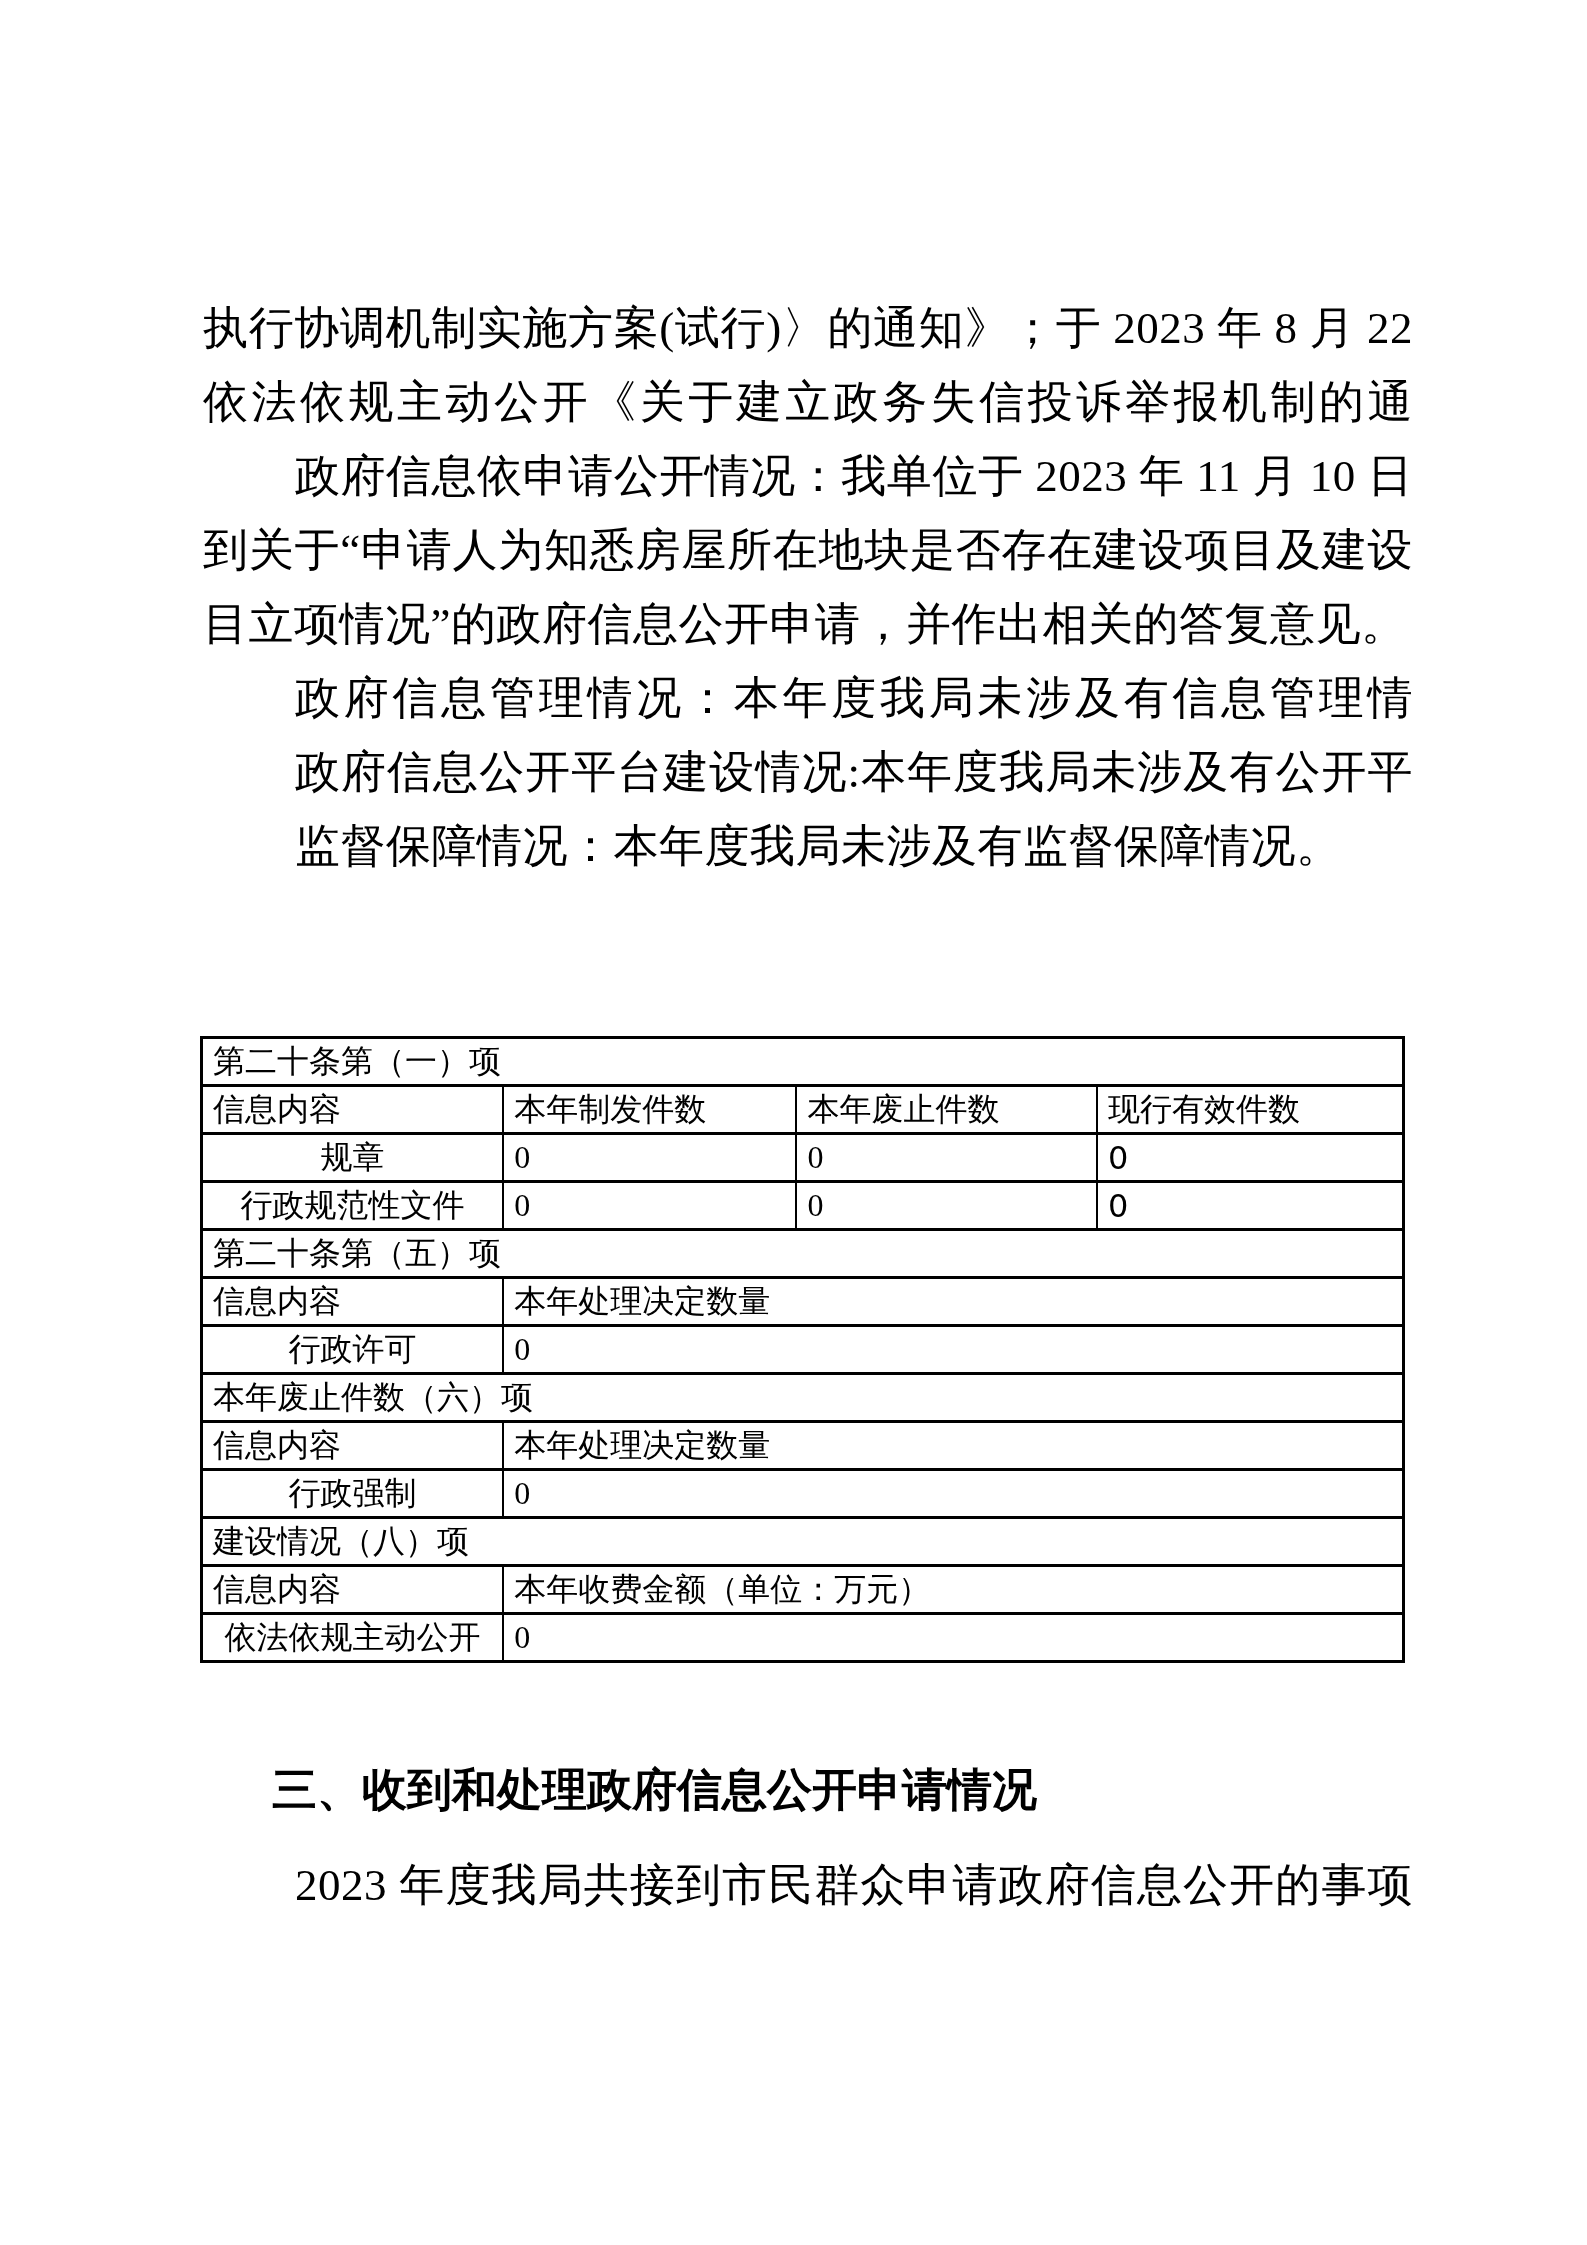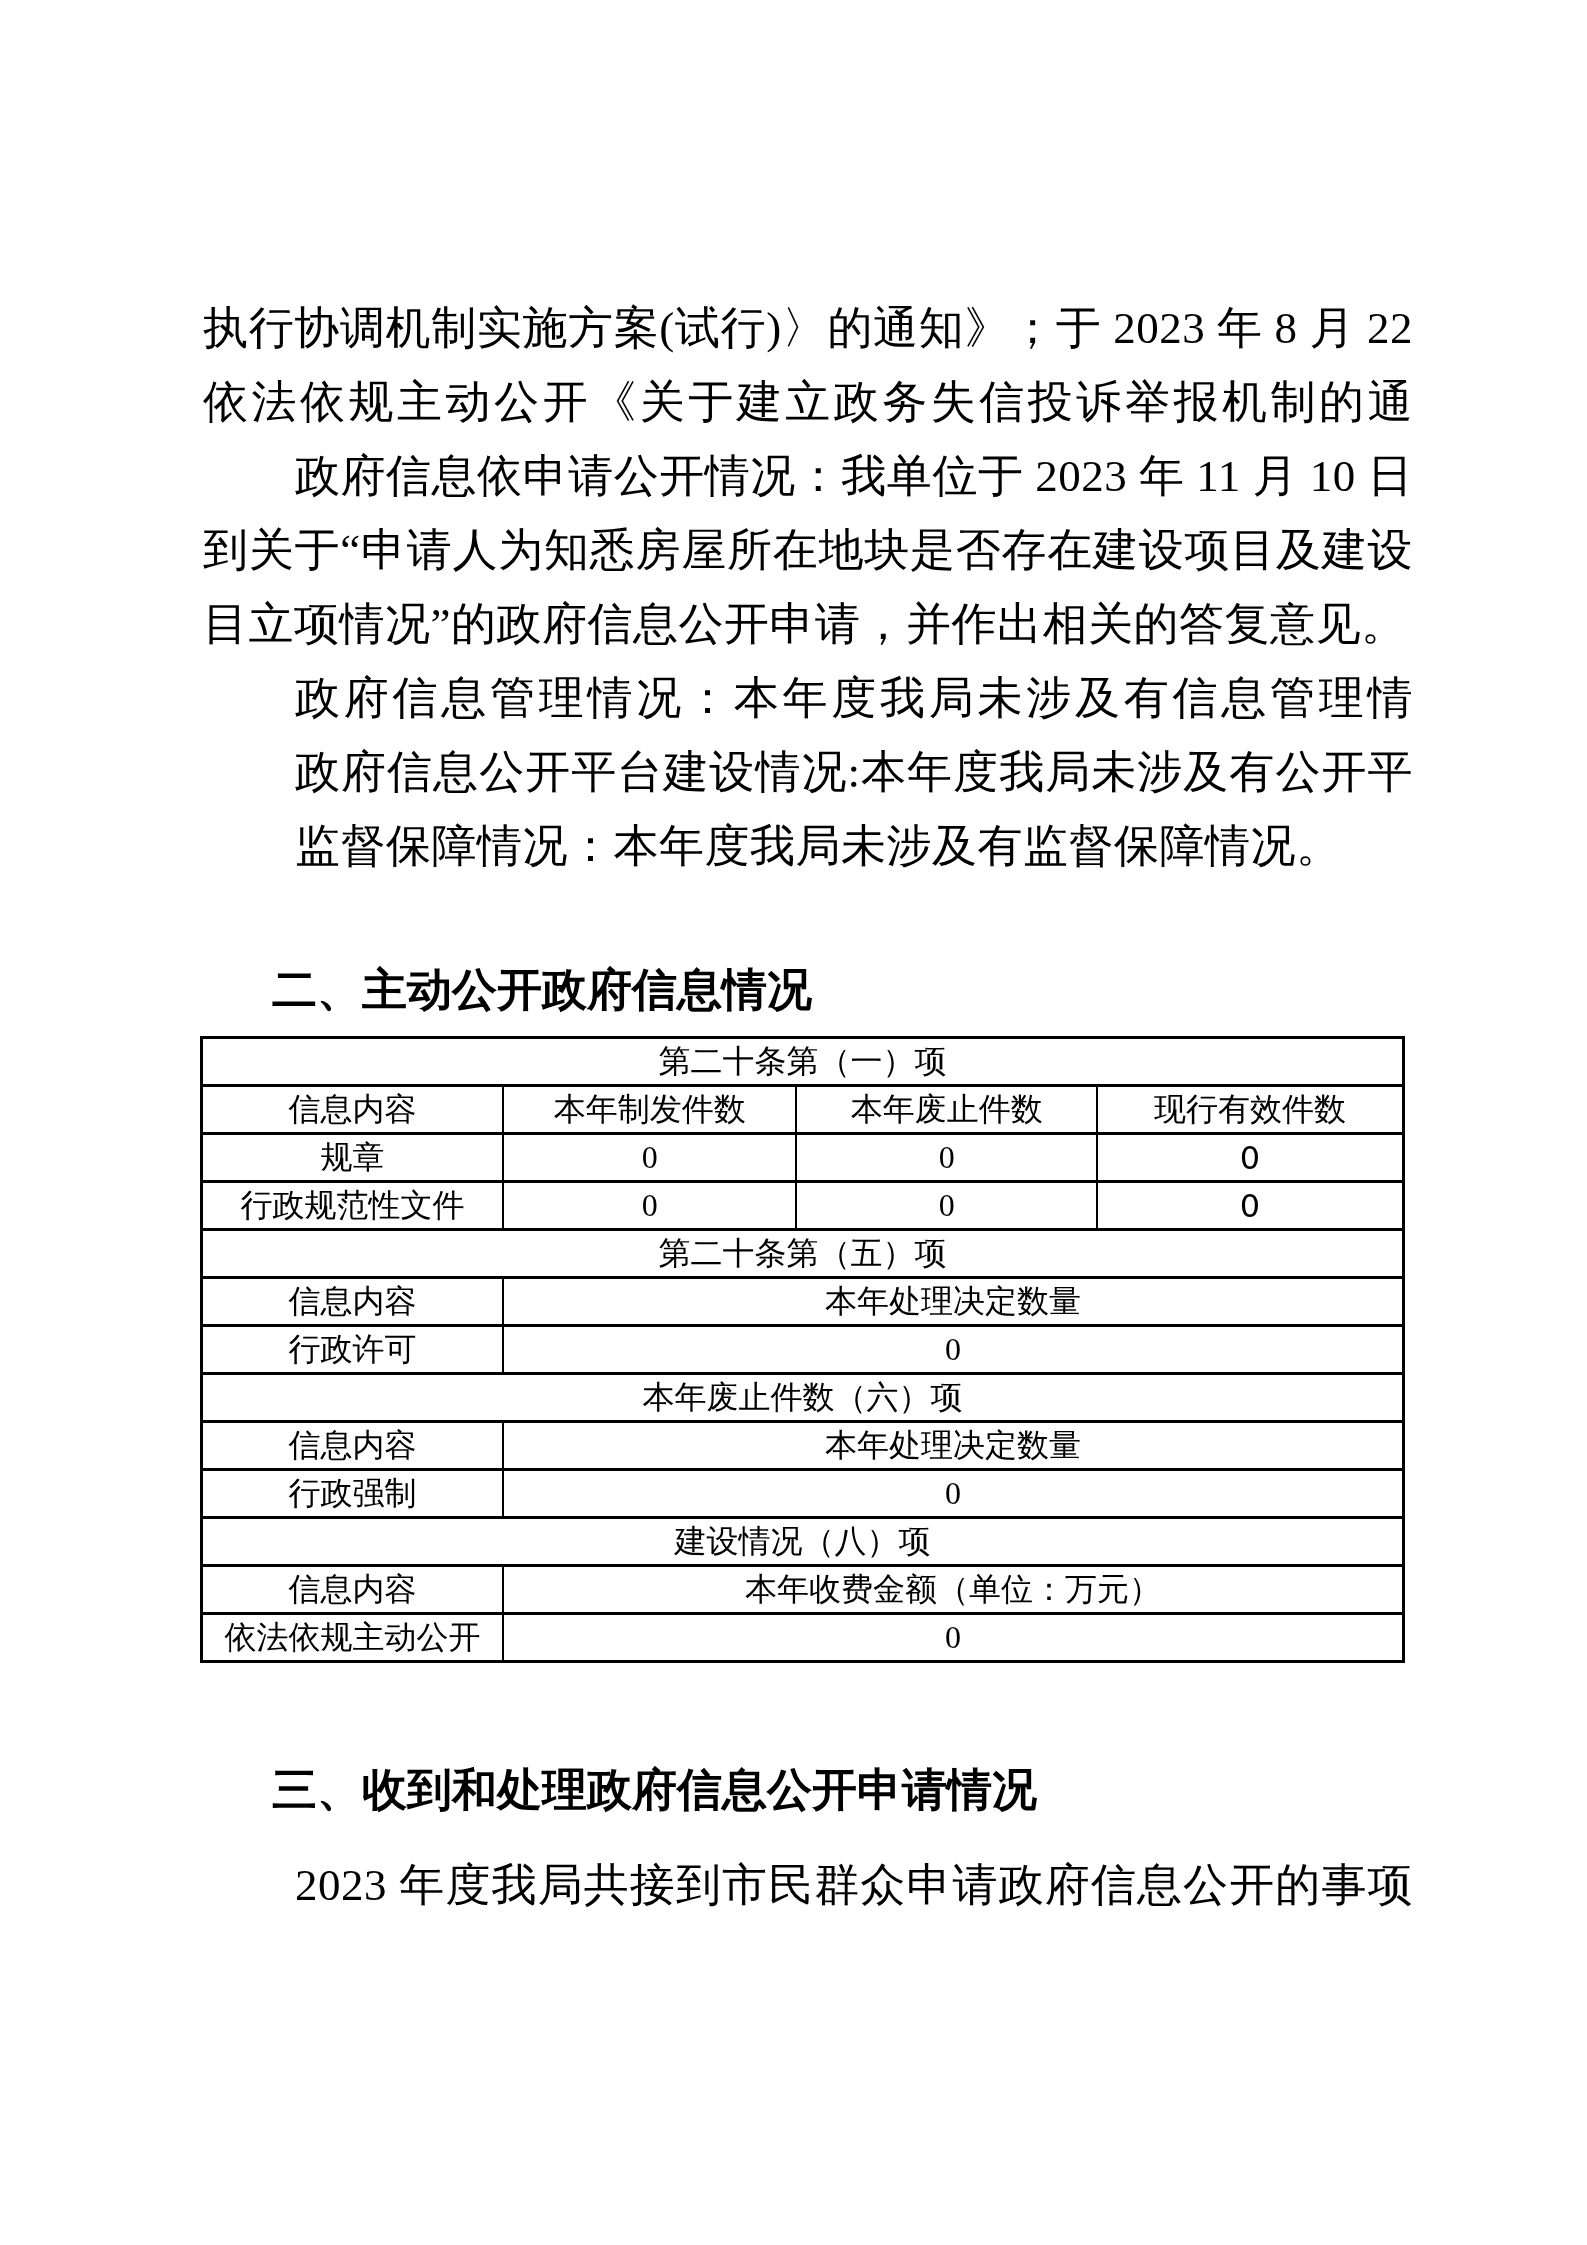--- a/index.html
+++ b/index.html
@@ -25,21 +25,21 @@
   table.report {
     position:absolute; left:200px; top:1036px; width:1205px;
     border-collapse:collapse; table-layout:fixed;
     border:3px solid #000;
   }
   table.report td {
     border:2px solid #000; border-top-width:3px; border-bottom-width:3px;
     height:45px; font-size:32px; padding:0 10px;
     vertical-align:middle; overflow:hidden;
   }
-  td.ac { text-align:center; }
+  td.ac { }
   td.al { text-align:center; padding-left:12px; }
   td.num-sans { font-family:"DejaVu Sans","Liberation Sans",sans-serif; }
   .closing-block {
     position:absolute; left:203px; top:1848px; width:1210px;
   }
 </style>
 </head>
 <body>
 
 <div class="page">
@@ -48,21 +48,20 @@
     <div class="line stretch">执行协调机制实施方案(试行)〉的通知》；于 2023 年 8 月 22 日</div>
     <div class="line">依法依规主动公开《关于建立政务失信投诉举报机制的通知》。</div>
     <div class="line indent stretch">政府信息依申请公开情况：我单位于 2023 年 11 月 10 日收</div>
     <div class="line stretch">到关于“申请人为知悉房屋所在地块是否存在建设项目及建设项</div>
     <div class="line">目立项情况”的政府信息公开申请，并作出相关的答复意见。</div>
     <div class="line indent">政府信息管理情况：本年度我局未涉及有信息管理情况。</div>
     <div class="line indent stretch">政府信息公开平台建设情况:本年度我局未涉及有公开平台</div>
     <div class="line indent">监督保障情况：本年度我局未涉及有监督保障情况。</div>
   </div>
 
-  <h2 id="heading2" class="sec-heading">二、主动公开政府信息情况</h2>
 
   <table class="report">
     <colgroup>
       <col style="width:25.1%">
       <col style="width:24.4%">
       <col style="width:25.0%">
       <col style="width:25.5%">
     </colgroup>
     <tbody id="table-body">
         <tr>

